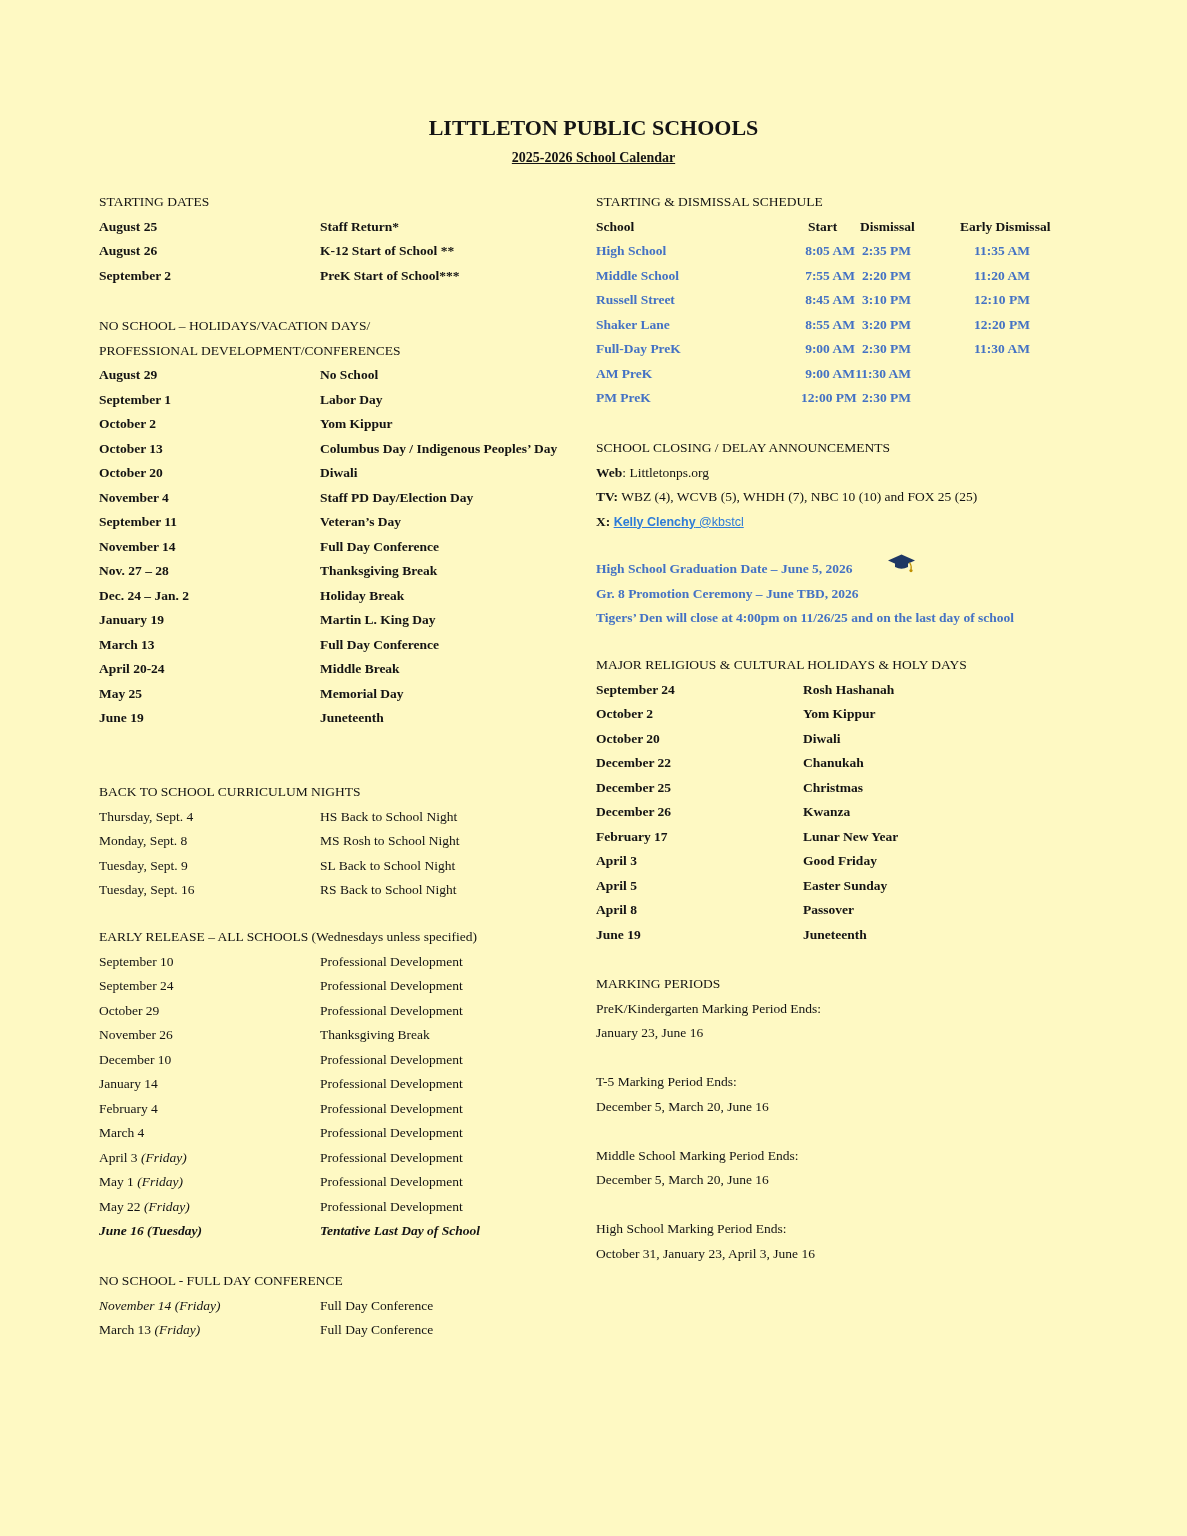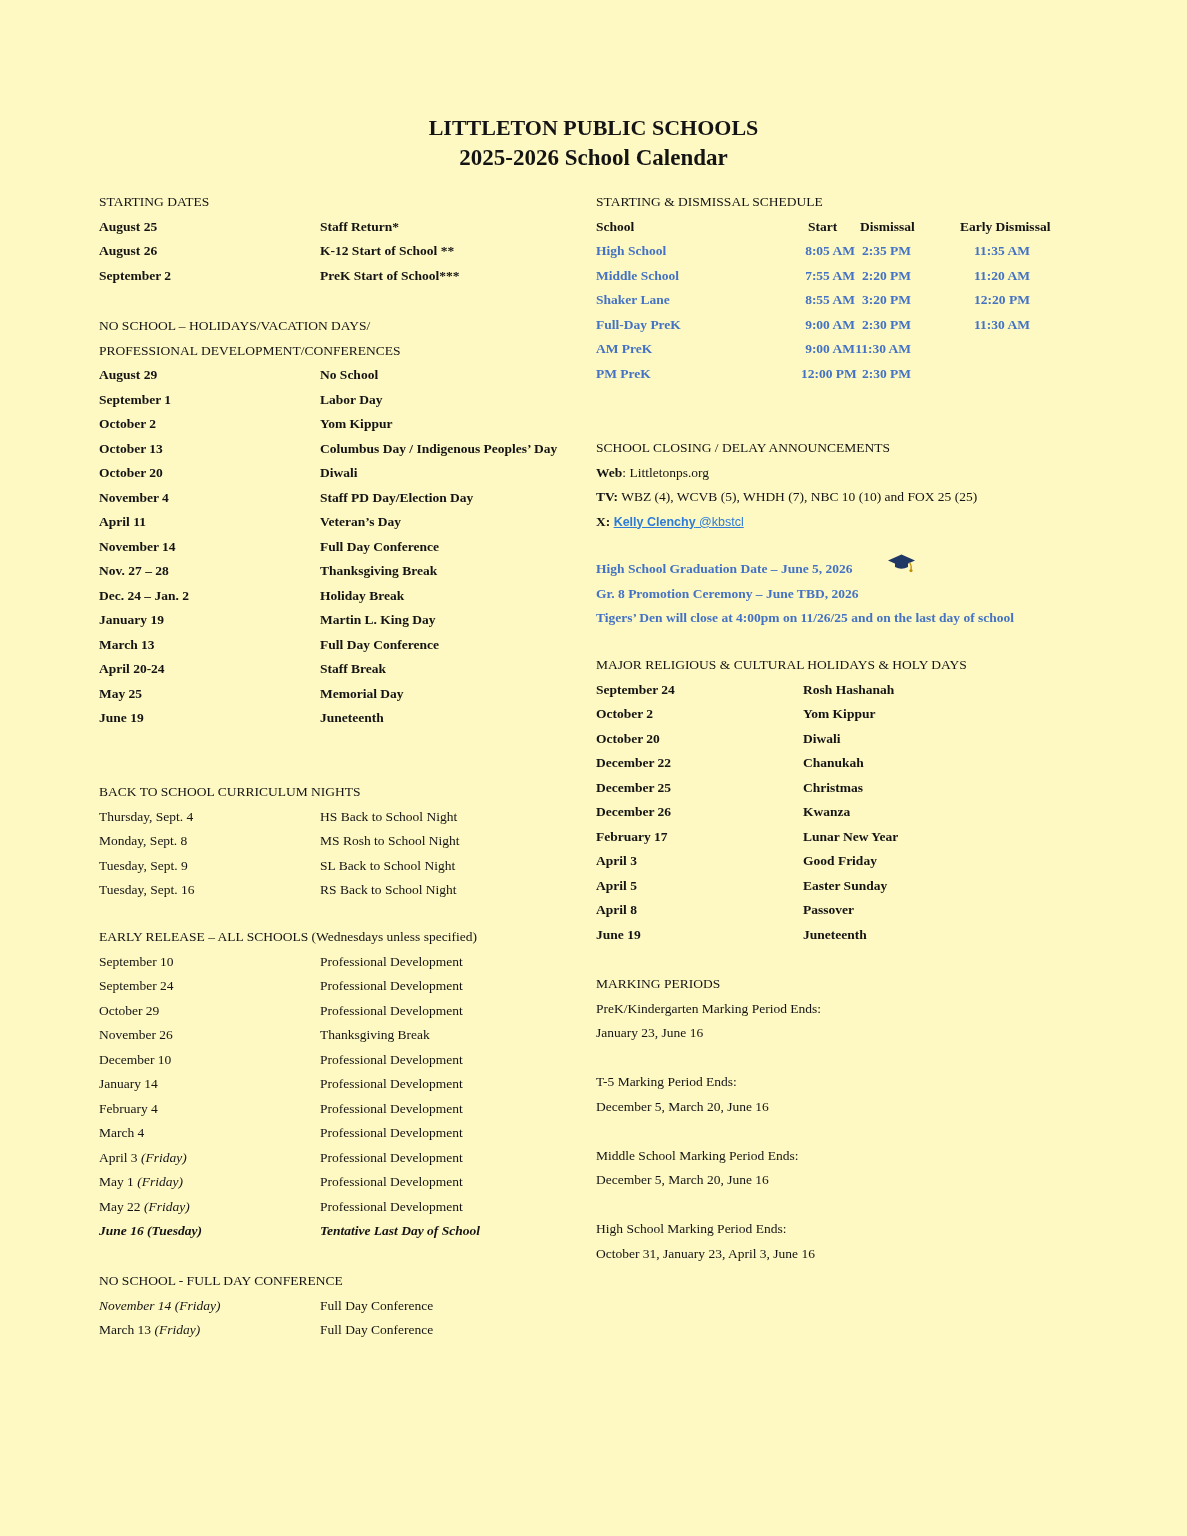--- a/index.html
+++ b/index.html
@@ -3,21 +3,21 @@
 <meta charset="utf-8">
 <style>
   html,body { margin:0; padding:0; background:#ffffff; }
   .page {
     position:relative; width:1187px; height:1536px; background:#fef9c3;
     font-family:"Liberation Serif","DejaVu Serif",serif;
     font-size:13.5px; color:#141414; overflow:hidden;
   }
   .titleblock { position:absolute; top:112px; left:0; width:1187px; text-align:center; }
   .title1 { font-size:22px; font-weight:bold; line-height:31px; }
-  .title2 { font-size:23px; font-weight:bold; line-height:30px; }
+  .title2 { font-size:14px; font-weight:bold; line-height:30px;text-decoration:underline; }
 
   .sec { position:absolute; }
   .h, .row, .line { line-height:24.5px; height:24.5px; white-space:nowrap; }
   .h { font-weight:normal; }
   .row { display:flex; }
   .c1 { width:221px; flex:none; }
   .rc1 { width:207px; flex:none; }
   .sec.boldrows .row { font-weight:bold; }
   .it { font-style:italic; }
   .row.bi, .row.bi span { font-weight:bold; font-style:italic; }
@@ -103,21 +103,21 @@
           <span class="c1"><span>October 20</span><span class="it"></span></span>
           <span class="c2">Diwali</span>
         </div>
 
         <div class="row">
           <span class="c1"><span>November 4</span><span class="it"></span></span>
           <span class="c2">Staff PD Day/Election Day</span>
         </div>
 
         <div class="row">
-          <span class="c1"><span>April 11</span><span class="it"></span></span>
+          <span class="c1"><span>September 11</span><span class="it"></span></span>
           <span class="c2">Veteran’s Day</span>
         </div>
 
         <div class="row">
           <span class="c1"><span>November 14</span><span class="it"></span></span>
           <span class="c2">Full Day Conference</span>
         </div>
 
         <div class="row">
           <span class="c1"><span>Nov. 27 – 28</span><span class="it"></span></span>
@@ -135,21 +135,21 @@
         </div>
 
 
         <div class="row">
           <span class="c1"><span>March 13</span><span class="it"></span></span>
           <span class="c2">Full Day Conference</span>
         </div>
 
         <div class="row">
           <span class="c1"><span>April 20-24</span><span class="it"></span></span>
-          <span class="c2">Staff Break</span>
+          <span class="c2">Middle Break</span>
         </div>
 
         <div class="row">
           <span class="c1"><span>May 25</span><span class="it"></span></span>
           <span class="c2">Memorial Day</span>
         </div>
 
         <div class="row">
           <span class="c1"><span>June 19</span><span class="it"></span></span>
           <span class="c2">Juneteenth</span>
@@ -282,20 +282,26 @@
           <span class="s-early">11:35 AM</span>
         </div>
 
         <div class="srow line">
           <span class="s-school">Middle School</span>
           <span class="s-start">7:55 AM</span>
           <span class="s-dismissal">2:20 PM</span>
           <span class="s-early">11:20 AM</span>
         </div>
 
+        <div class="srow line">
+          <span class="s-school">Russell Street</span>
+          <span class="s-start">8:45 AM</span>
+          <span class="s-dismissal">3:10 PM</span>
+          <span class="s-early">12:10 PM</span>
+        </div>
 
         <div class="srow line">
           <span class="s-school">Shaker Lane</span>
           <span class="s-start">8:55 AM</span>
           <span class="s-dismissal">3:20 PM</span>
           <span class="s-early">12:20 PM</span>
         </div>
 
         <div class="srow line">
           <span class="s-school">Full-Day PreK</span>

